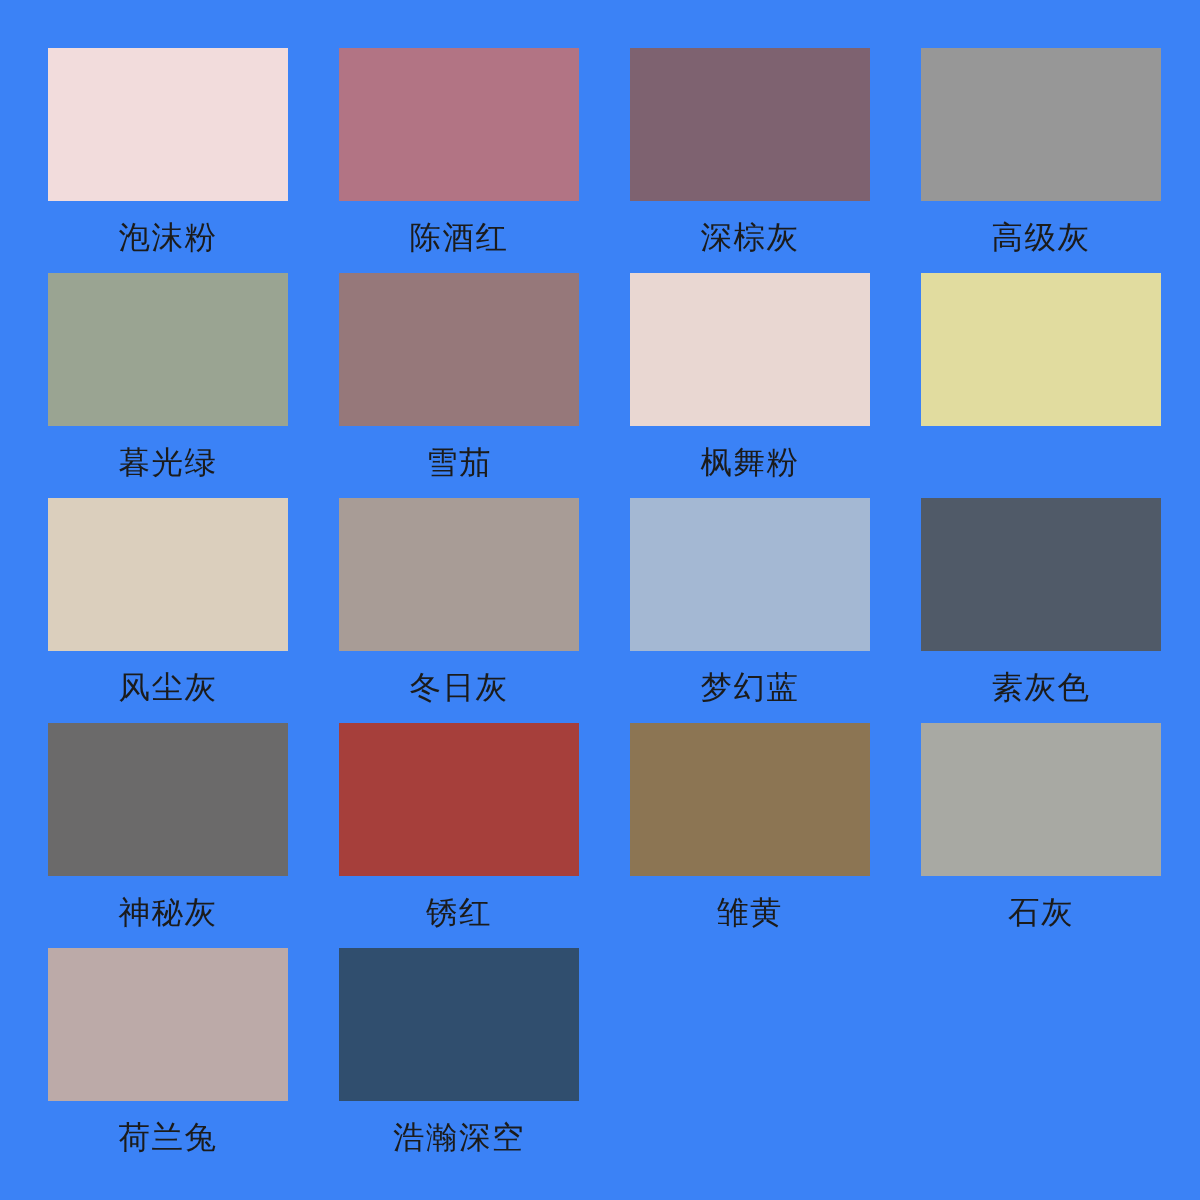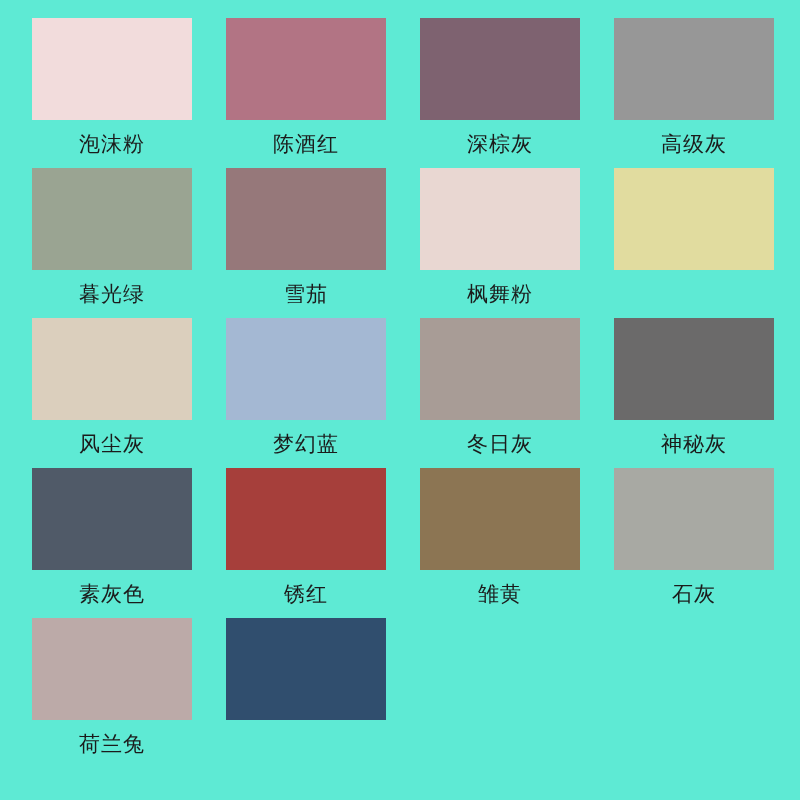--- a/index.html
+++ b/index.html
@@ -13,22 +13,22 @@
     height: 800px;
     overflow: hidden;
     font-family: "Liberation Sans", "DejaVu Sans", sans-serif;
     -webkit-font-smoothing: antialiased;
   }
 
   #palette-board {
     box-sizing: border-box;
     width: 800px;
     height: 800px;
-    padding: 18px 28px 0 32px;
-    background: #5eead4;
+    padding: 32px 28px 0 32px;
+    background: #3b82f6;
   }
 
   .swatch-grid {
     display: grid;
     grid-template-columns: repeat(4, 160px);
     grid-template-rows: repeat(5, 150px);
     column-gap: 34px;
     row-gap: 0px;
   }
 
@@ -95,48 +95,49 @@
         <div class="swatch-label">枫舞粉</div>
       </div>
       <div class="swatch-cell">
         <div class="swatch-chip" style="background-color: rgb(225, 220, 159);"></div>
       </div>
       <div class="swatch-cell">
         <div class="swatch-chip" style="background-color: rgb(219, 207, 189);"></div>
         <div class="swatch-label">风尘灰</div>
       </div>
       <div class="swatch-cell">
+        <div class="swatch-chip" style="background-color: rgb(168, 156, 150);"></div>
+        <div class="swatch-label">冬日灰</div>
+      </div>
+      <div class="swatch-cell">
         <div class="swatch-chip" style="background-color: rgb(164, 184, 211);"></div>
         <div class="swatch-label">梦幻蓝</div>
       </div>
       <div class="swatch-cell">
-        <div class="swatch-chip" style="background-color: rgb(168, 156, 150);"></div>
-        <div class="swatch-label">冬日灰</div>
+        <div class="swatch-chip" style="background-color: rgb(80, 90, 104);"></div>
+        <div class="swatch-label">素灰色</div>
       </div>
       <div class="swatch-cell">
         <div class="swatch-chip" style="background-color: rgb(107, 106, 106);"></div>
         <div class="swatch-label">神秘灰</div>
-      </div>
-      <div class="swatch-cell">
-        <div class="swatch-chip" style="background-color: rgb(80, 90, 104);"></div>
-        <div class="swatch-label">素灰色</div>
       </div>
       <div class="swatch-cell">
         <div class="swatch-chip" style="background-color: rgb(166, 63, 59);"></div>
         <div class="swatch-label">锈红</div>
       </div>
       <div class="swatch-cell">
         <div class="swatch-chip" style="background-color: rgb(140, 117, 83);"></div>
         <div class="swatch-label">雏黄</div>
       </div>
       <div class="swatch-cell">
         <div class="swatch-chip" style="background-color: rgb(168, 169, 163);"></div>
         <div class="swatch-label">石灰</div>
       </div>
       <div class="swatch-cell">
         <div class="swatch-chip" style="background-color: rgb(188, 170, 168);"></div>
         <div class="swatch-label">荷兰兔</div>
       </div>
       <div class="swatch-cell">
         <div class="swatch-chip" style="background-color: rgb(48, 78, 110);"></div>
+        <div class="swatch-label">浩瀚深空</div>
       </div>
     </div>
 </main>
 
 </body></html>

